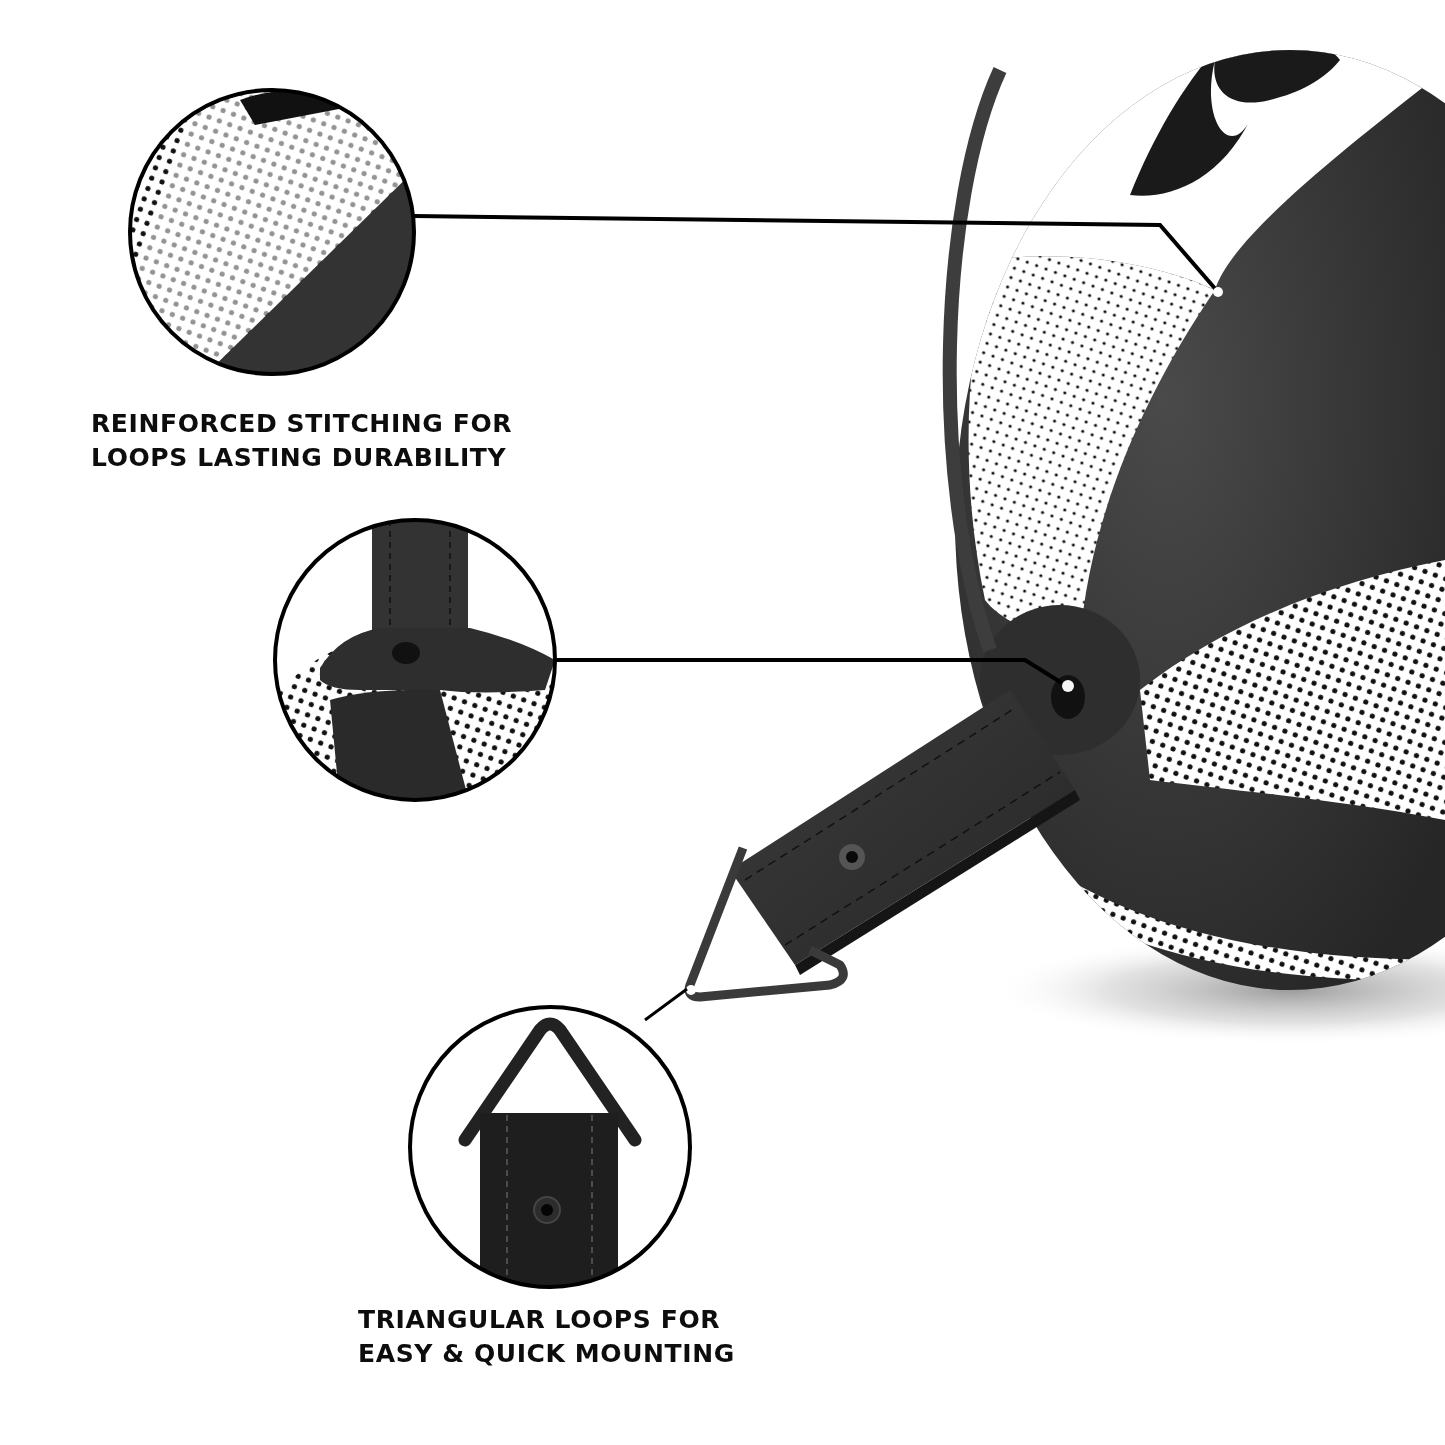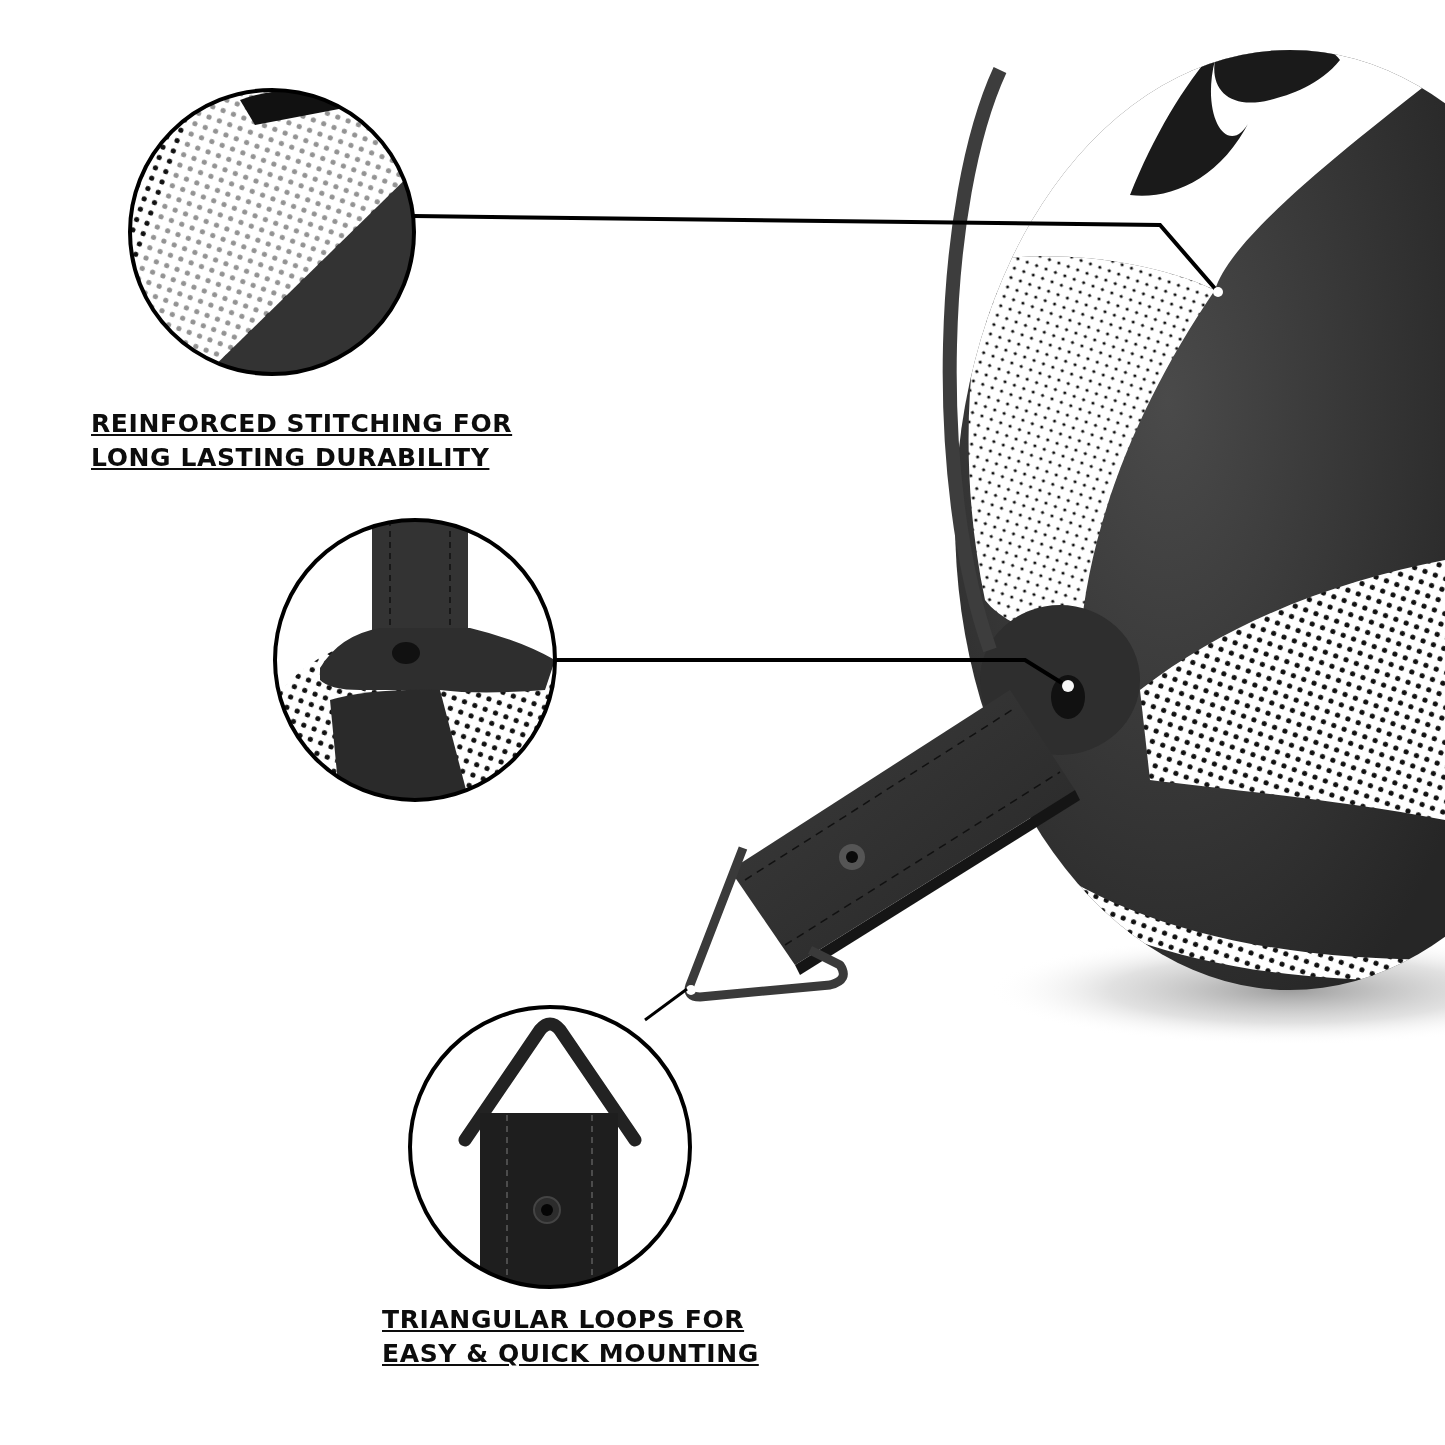--- a/index.html
+++ b/index.html
@@ -2,24 +2,24 @@
 <html><head>
 <meta charset="utf-8">
 <style>
   html, body { margin:0; padding:0; background:#ffffff; }
   body { width:1445px; height:1445px; position:relative; overflow:hidden;
          font-family:"DejaVu Sans", "Liberation Sans", sans-serif; }
   .stage { position:absolute; left:0; top:0; width:1445px; height:1445px; }
   svg.art { position:absolute; left:0; top:0; width:1445px; height:1445px; }
   .label { position:absolute; font-weight:bold; color:#0d0d0d; font-size:25px;
            line-height:34px; letter-spacing:0.6px; white-space:nowrap; }
-  .label span { display:block;text-decoration:underline; }
+  .label span { display:block; }
   #label-stitching { left:91px; top:407px; }
   #label-rivet { left:208px; top:831px; }
-  #label-loops { left:382px; top:1303px; }
+  #label-loops { left:358px; top:1303px; }
 </style>
 </head>
 <body>
 
 <div class="stage">
 
 <svg class="art" viewBox="0 0 1445 1445" xmlns="http://www.w3.org/2000/svg">
   <defs>
     <pattern id="dots" width="11" height="11" patternUnits="userSpaceOnUse" patternTransform="rotate(20)">
       <rect width="11" height="11" fill="#ffffff"></rect>
@@ -128,21 +128,21 @@
       <line x1="592" y1="1115" x2="592" y2="1290" stroke="#666" stroke-width="1.3" stroke-dasharray="6,5"></line>
       <circle cx="547" cy="1210" r="13" fill="#2c2c2c" stroke="#444" stroke-width="2"></circle>
       <circle cx="547" cy="1210" r="6" fill="#050505"></circle>
     </g>
     <circle cx="550" cy="1147" r="140" fill="none" stroke="#000" stroke-width="4"></circle>
   </g>
 </svg>
 
 <div class="label" id="label-stitching">
   <span>REINFORCED STITCHING FOR</span>
-  <span>LONG LASTING DURABILITY</span>
+  <span>LOOPS LASTING DURABILITY</span>
 </div>
 
 
 <div class="label" id="label-loops">
   <span>TRIANGULAR LOOPS FOR</span>
   <span>EASY &amp; QUICK MOUNTING</span>
 </div>
 
 </div>
 

